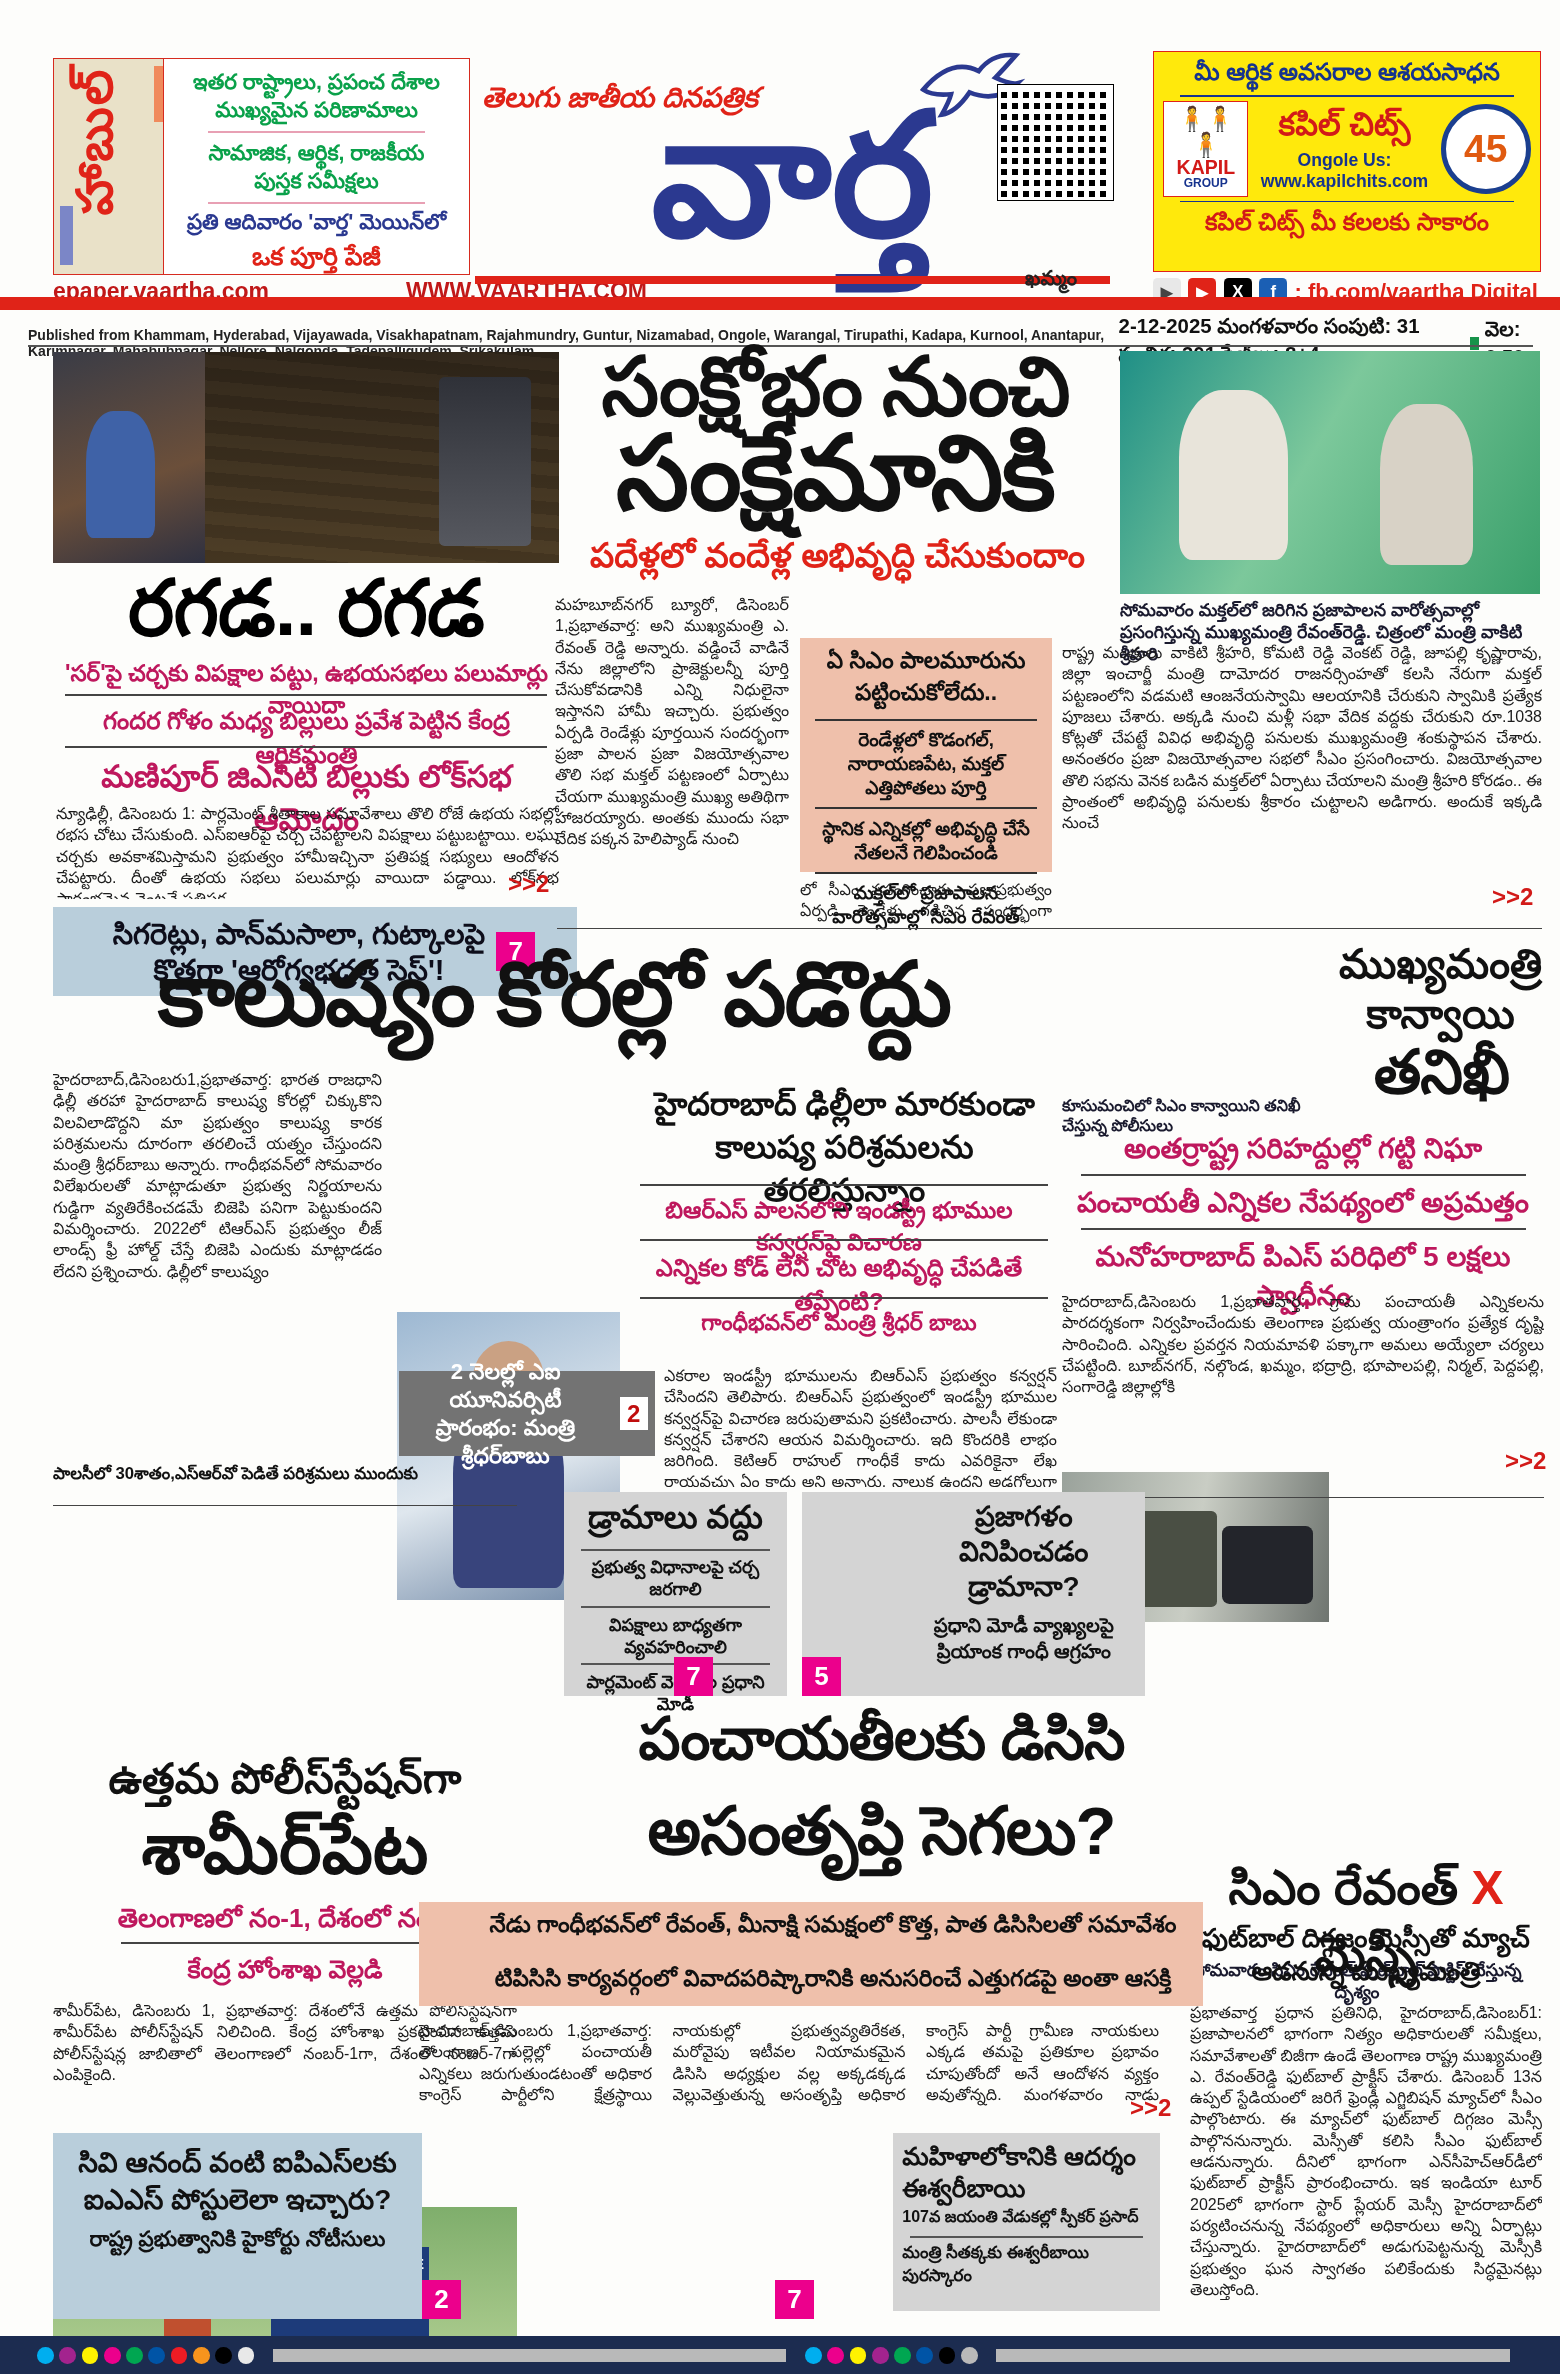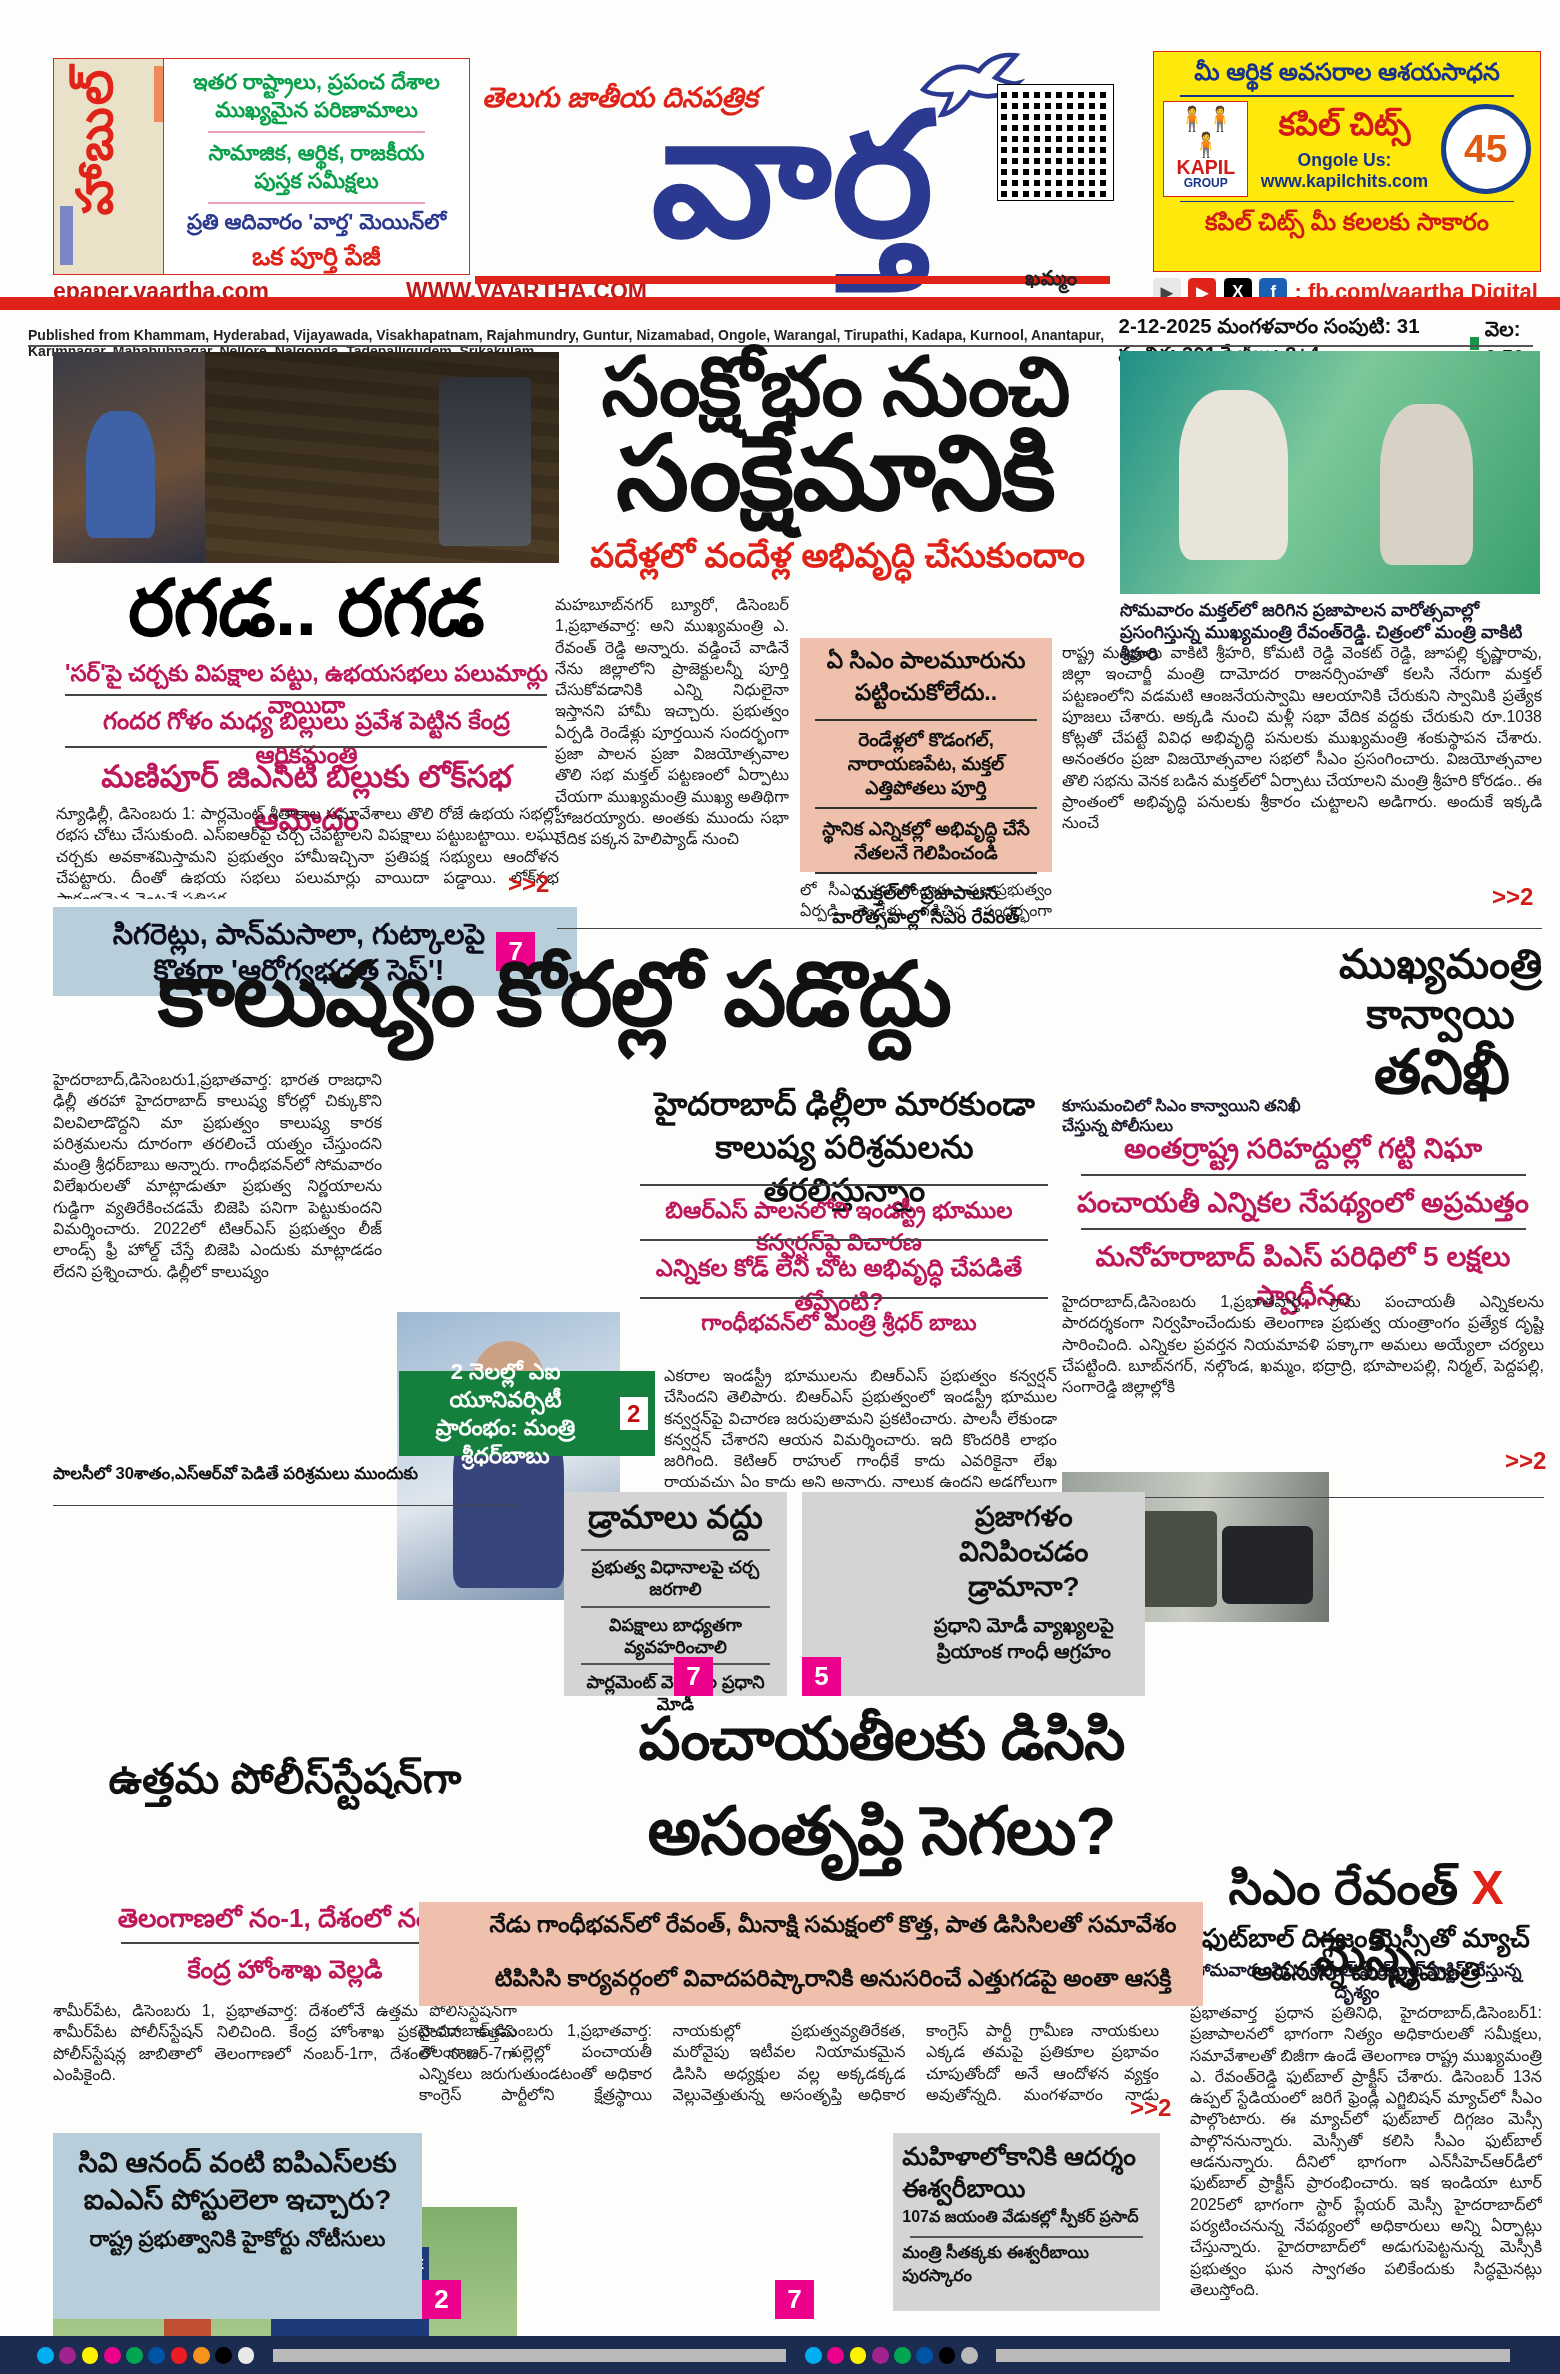--- a/index.html
+++ b/index.html
@@ -111,21 +111,21 @@
   .b-main-left{left:555px;top:594px;width:234px;height:327px;}
   .b-main-bottom{left:800px;top:879px;width:252px;height:45px;}
   .b-main-right{left:1062px;top:642px;width:480px;height:278px;}
 
   .h-poll{left:53px;top:939px;width:1002px;font-size:89px;line-height:111px;font-weight:bold;text-align:center;letter-spacing:-1.9px;}
   .b-poll-left{left:53px;top:1069px;width:329px;height:390px;}
   .poll-sub1{left:631px;top:1083px;width:427px;font-size:32px;line-height:43px;font-weight:bold;text-align:center;}
   .poll-sub2{left:620px;top:1197px;width:438px;font-size:23px;font-weight:bold;text-align:center;}
   .poll-sub3{left:620px;top:1254px;width:438px;font-size:24px;font-weight:bold;text-align:center;}
   .poll-sub4{left:620px;top:1310px;width:438px;font-size:22px;font-weight:bold;text-align:center;}
-  .ai-box{left:399px;top:1371px;width:256px;height:85px;background:#15803d;color:#fff;display:flex;align-items:center;justify-content:center;gap:15px;padding:0 7.4px;box-sizing:border-box;}
+  .ai-box{left:399px;top:1371px;width:256px;height:85px;background:#737373;color:#fff;display:flex;align-items:center;justify-content:center;gap:15px;padding:0 7.4px;box-sizing:border-box;}
   .ai-txt{font-size:22px;line-height:28px;font-weight:bold;text-align:center;}
   .ai-badge{width:33px;height:33px;background:#fff;color:#c00d0d;font-weight:bold;font-size:24px;display:flex;align-items:center;justify-content:center;}
   .b-poll-right{left:664px;top:1365px;width:393px;height:122px;}
   .poll-tail{left:53px;top:1464px;width:464px;font-size:16.7px;font-weight:bold;}
 
   .h-convoy{left:1334px;top:939px;width:213px;font-size:41px;line-height:50px;font-weight:bold;text-align:center;}
   .h-convoy-big{left:1332px;top:1037px;width:219px;font-size:61px;font-weight:bold;text-align:center;letter-spacing:-0.9px;}
   .convoy-cap{left:1062px;top:1096px;width:269px;font-size:16px;line-height:20.4px;}
   .k-conv1{left:1062px;top:1133px;width:482px;font-size:28px;}
   .k-conv2{left:1062px;top:1187px;width:482px;font-size:28px;}
@@ -321,20 +321,21 @@
   <div class="rule" style="left:1081px;top:1228px;width:445px;"></div>
   <div class="abs kicker k-conv3">మనోహరాబాద్ పిఎస్ పరిధిలో 5 లక్షలు స్వాధీనం</div>
   <div class="abs body-txt b-conv">హైదరాబాద్,డిసెంబరు 1,ప్రభాతవార్త: గ్రామ పంచాయతీ ఎన్నికలను పారదర్శకంగా నిర్వహించేందుకు తెలంగాణ ప్రభుత్వ యంత్రాంగం ప్రత్యేక దృష్టి సారించింది. ఎన్నికల ప్రవర్తన నియమావళి పక్కాగా అమలు అయ్యేలా చర్యలు చేపట్టింది. బూబ్‌నగర్, నల్గొండ, ఖమ్మం, భద్రాద్రి, భూపాలపల్లి, నిర్మల్, పెద్దపల్లి, సంగారెడ్డి జిల్లాల్లోకి</div>
   <div class="abs jump" style="left:1505px;top:1447px;">&gt;&gt;2</div>
   <div class="rule" style="left:1062px;top:1497px;width:482px;height:0.9px;"></div>
 
   <div class="photo ph-police">
     <div class="sign">SHAMIRPET POLICE STATION</div>
   </div>
   <div class="abs h-sham1">ఉత్తమ పోలీస్‌స్టేషన్‌గా</div>
+  <div class="abs h-sham2">శామీర్‌పేట</div>
   <div class="abs kicker k-sham1">తెలంగాణలో నం-1, దేశంలో నం-7</div>
   <div class="rule" style="left:121px;top:1942px;width:334px;"></div>
   <div class="abs kicker k-sham2">కేంద్ర హోంశాఖ వెల్లడి</div>
   <div class="abs body-txt b-sham">శామీర్‌పేట, డిసెంబరు 1, ప్రభాతవార్త: దేశంలోనే ఉత్తమ పోలీస్‌స్టేషన్‌గా శామీర్‌పేట పోలీస్‌స్టేషన్ నిలిచింది. కేంద్ర హోంశాఖ ప్రకటించిన ఉత్తమ పోలీస్‌స్టేషన్ల జాబితాలో తెలంగాణలో నంబర్-1గా, దేశంలో నంబర్-7గా ఎంపికైంది.</div>
 
   <div class="modi-box">
     <div class="modi-h">డ్రామాలు వద్దు</div>
     <div class="box-hr"></div>
     <div class="modi-s">ప్రభుత్వ విధానాలపై చర్చ జరగాలి</div>
     <div class="box-hr"></div>

